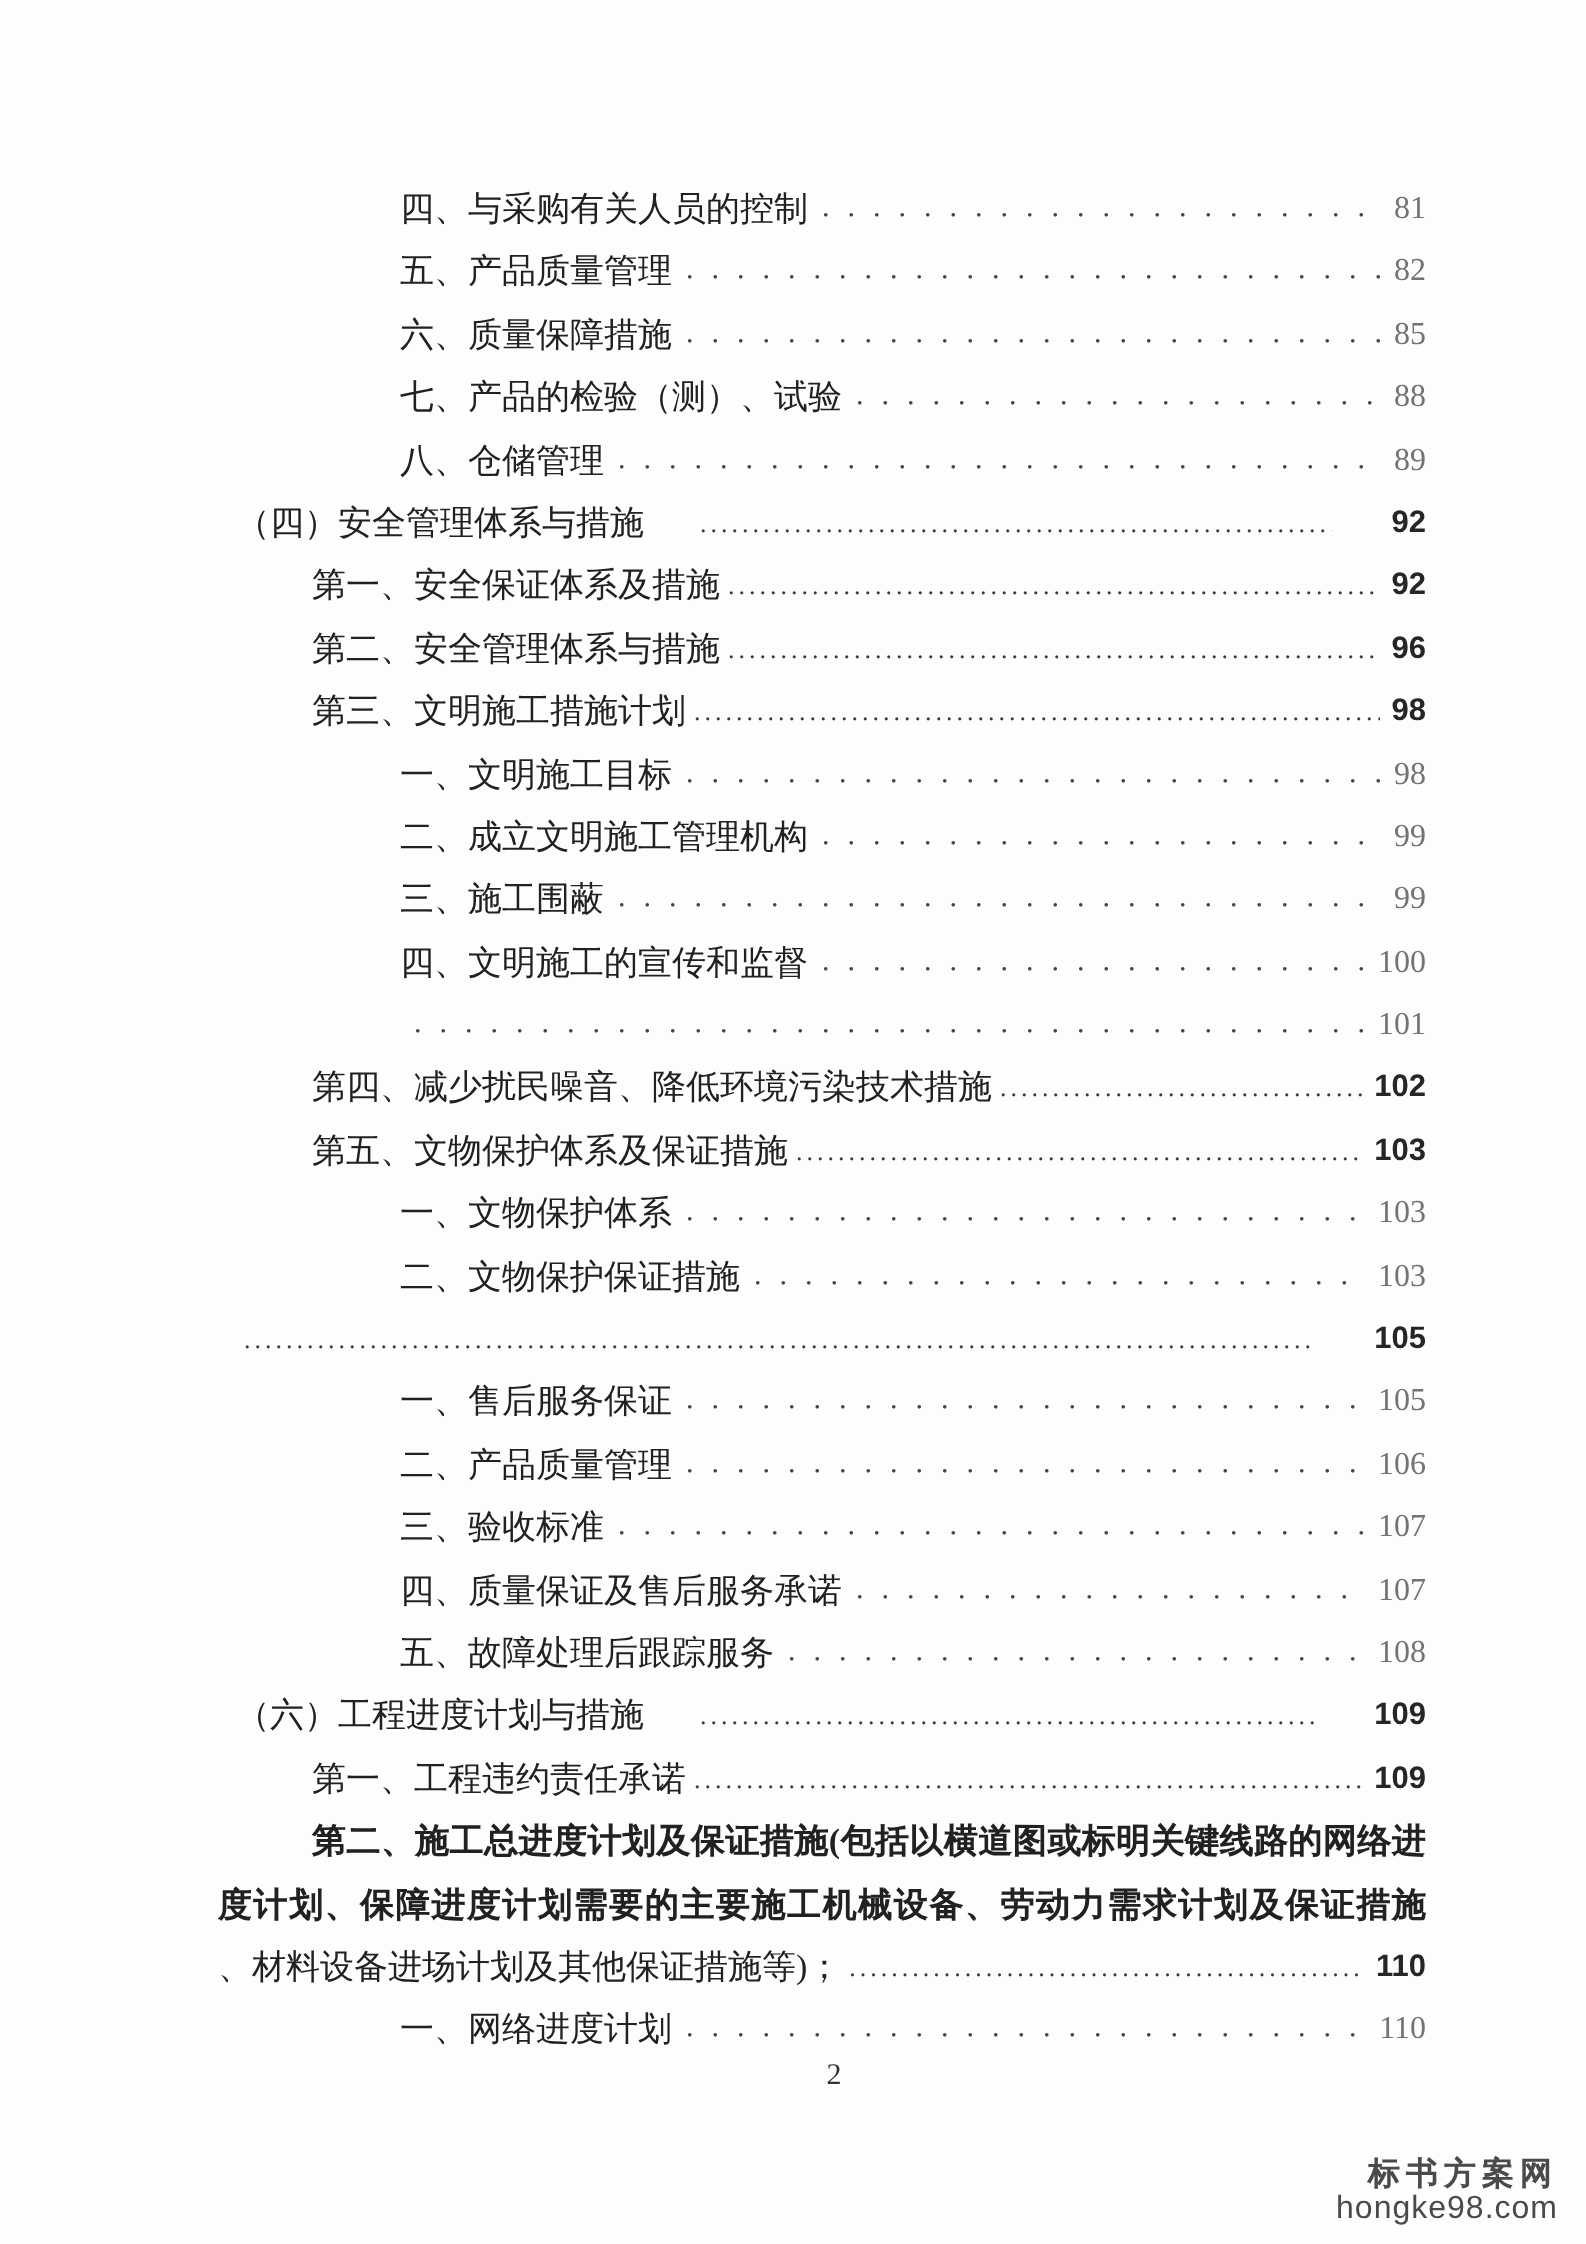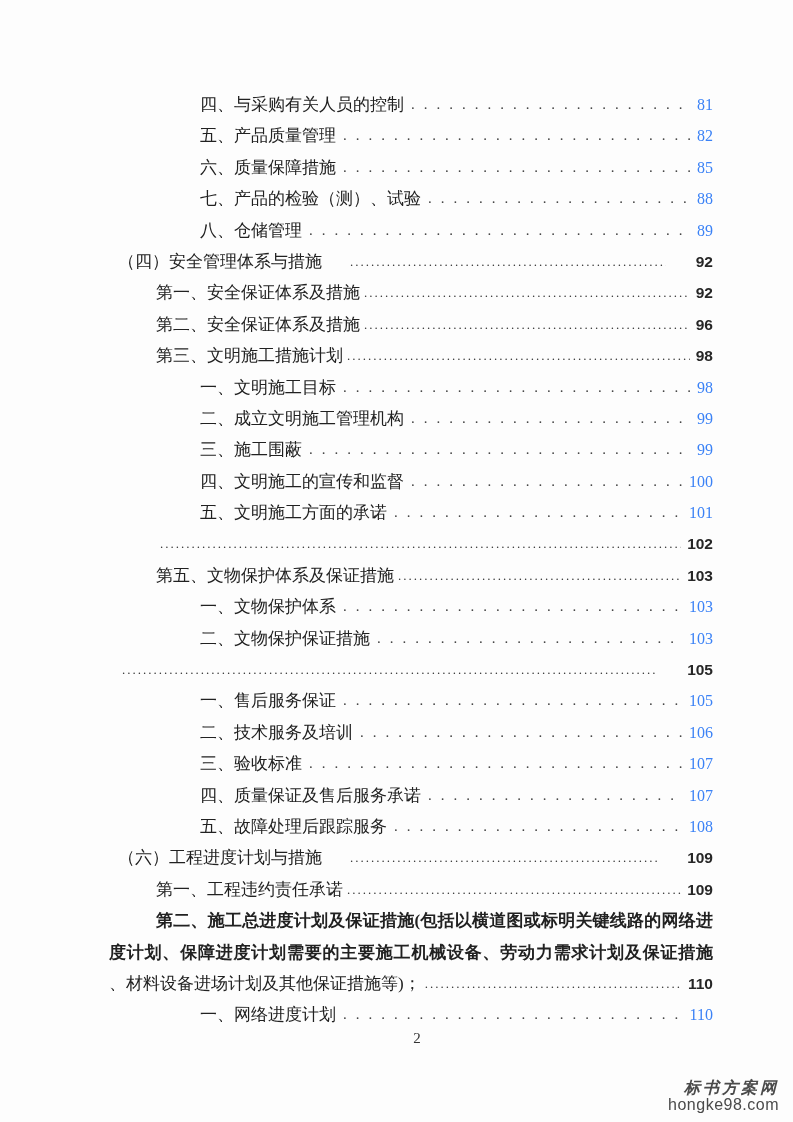--- a/index.html
+++ b/index.html
@@ -58,21 +58,21 @@
   .pagenum.bold{
     font-family:"Liberation Sans","DejaVu Sans",sans-serif;
     font-weight:700;
     font-size:15.5px;
     color:#262626;
     padding-left:3px;
   }
   .pagenum.serif{
     font-family:"Liberation Serif","DejaVu Serif",serif;
     font-size:16px;
-    color:#3b82f6;
+    color:#737373;
     padding-left:5px;
   }
   .footer-num{
     position:absolute;
     top:1030px;left:417px;
     transform:translateX(-50%);
     font-size:15px;
     color:#333333;
   }
   .watermark{
@@ -80,21 +80,20 @@
     right:14px;bottom:8px;
     text-align:right;
     font-family:"Liberation Sans","DejaVu Sans",sans-serif;
     color:#4a4a4a;
     line-height:1.05;
   }
   .wm-name{
     font-weight:700;
     font-size:16px;
     letter-spacing:3px;
-    font-style:italic;
   }
   .wm-url{
     font-weight:400;
     font-size:16px;
     letter-spacing:0.5px;
   }
 </style>
 </head>
 <body>
 
@@ -130,21 +129,21 @@
         <span class="toc-text">（四）安全管理体系与措施</span>
         <span class="leader dense">................................................................................................................................................................</span>
         <span class="pagenum bold">92</span>
       </div>
       <div class="toc-row ind-2">
         <span class="toc-text">第一、安全保证体系及措施</span>
         <span class="leader dense">................................................................................................................................................................</span>
         <span class="pagenum bold">92</span>
       </div>
       <div class="toc-row ind-2">
-        <span class="toc-text">第二、安全保证体系及措施</span>
+        <span class="toc-text">第二、安全管理体系与措施</span>
         <span class="leader dense">................................................................................................................................................................</span>
         <span class="pagenum bold">96</span>
       </div>
       <div class="toc-row ind-2">
         <span class="toc-text">第三、文明施工措施计划</span>
         <span class="leader dense">................................................................................................................................................................</span>
         <span class="pagenum bold">98</span>
       </div>
       <div class="toc-row ind-3">
         <span class="toc-text">一、文明施工目标</span>
@@ -160,25 +159,25 @@
         <span class="toc-text">三、施工围蔽</span>
         <span class="leader sparse">................................................................................................................................................................</span>
         <span class="pagenum serif">99</span>
       </div>
       <div class="toc-row ind-3">
         <span class="toc-text">四、文明施工的宣传和监督</span>
         <span class="leader sparse">................................................................................................................................................................</span>
         <span class="pagenum serif">100</span>
       </div>
       <div class="toc-row ind-3">
-        <span class="toc-text">五、文明施工方面的承诺</span>
         <span class="leader sparse">................................................................................................................................................................</span>
         <span class="pagenum serif">101</span>
       </div>
       <div class="toc-row ind-2">
+        <span class="toc-text">第四、减少扰民噪音、降低环境污染技术措施</span>
         <span class="leader dense">................................................................................................................................................................</span>
         <span class="pagenum bold">102</span>
       </div>
       <div class="toc-row ind-2">
         <span class="toc-text">第五、文物保护体系及保证措施</span>
         <span class="leader dense">................................................................................................................................................................</span>
         <span class="pagenum bold">103</span>
       </div>
       <div class="toc-row ind-3">
         <span class="toc-text">一、文物保护体系</span>
@@ -193,21 +192,21 @@
       <div class="toc-row ind-1">
         <span class="leader dense">................................................................................................................................................................</span>
         <span class="pagenum bold">105</span>
       </div>
       <div class="toc-row ind-3">
         <span class="toc-text">一、售后服务保证</span>
         <span class="leader sparse">................................................................................................................................................................</span>
         <span class="pagenum serif">105</span>
       </div>
       <div class="toc-row ind-3">
-        <span class="toc-text">二、技术服务及培训</span>
+        <span class="toc-text">二、产品质量管理</span>
         <span class="leader sparse">................................................................................................................................................................</span>
         <span class="pagenum serif">106</span>
       </div>
       <div class="toc-row ind-3">
         <span class="toc-text">三、验收标准</span>
         <span class="leader sparse">................................................................................................................................................................</span>
         <span class="pagenum serif">107</span>
       </div>
       <div class="toc-row ind-3">
         <span class="toc-text">四、质量保证及售后服务承诺</span>

